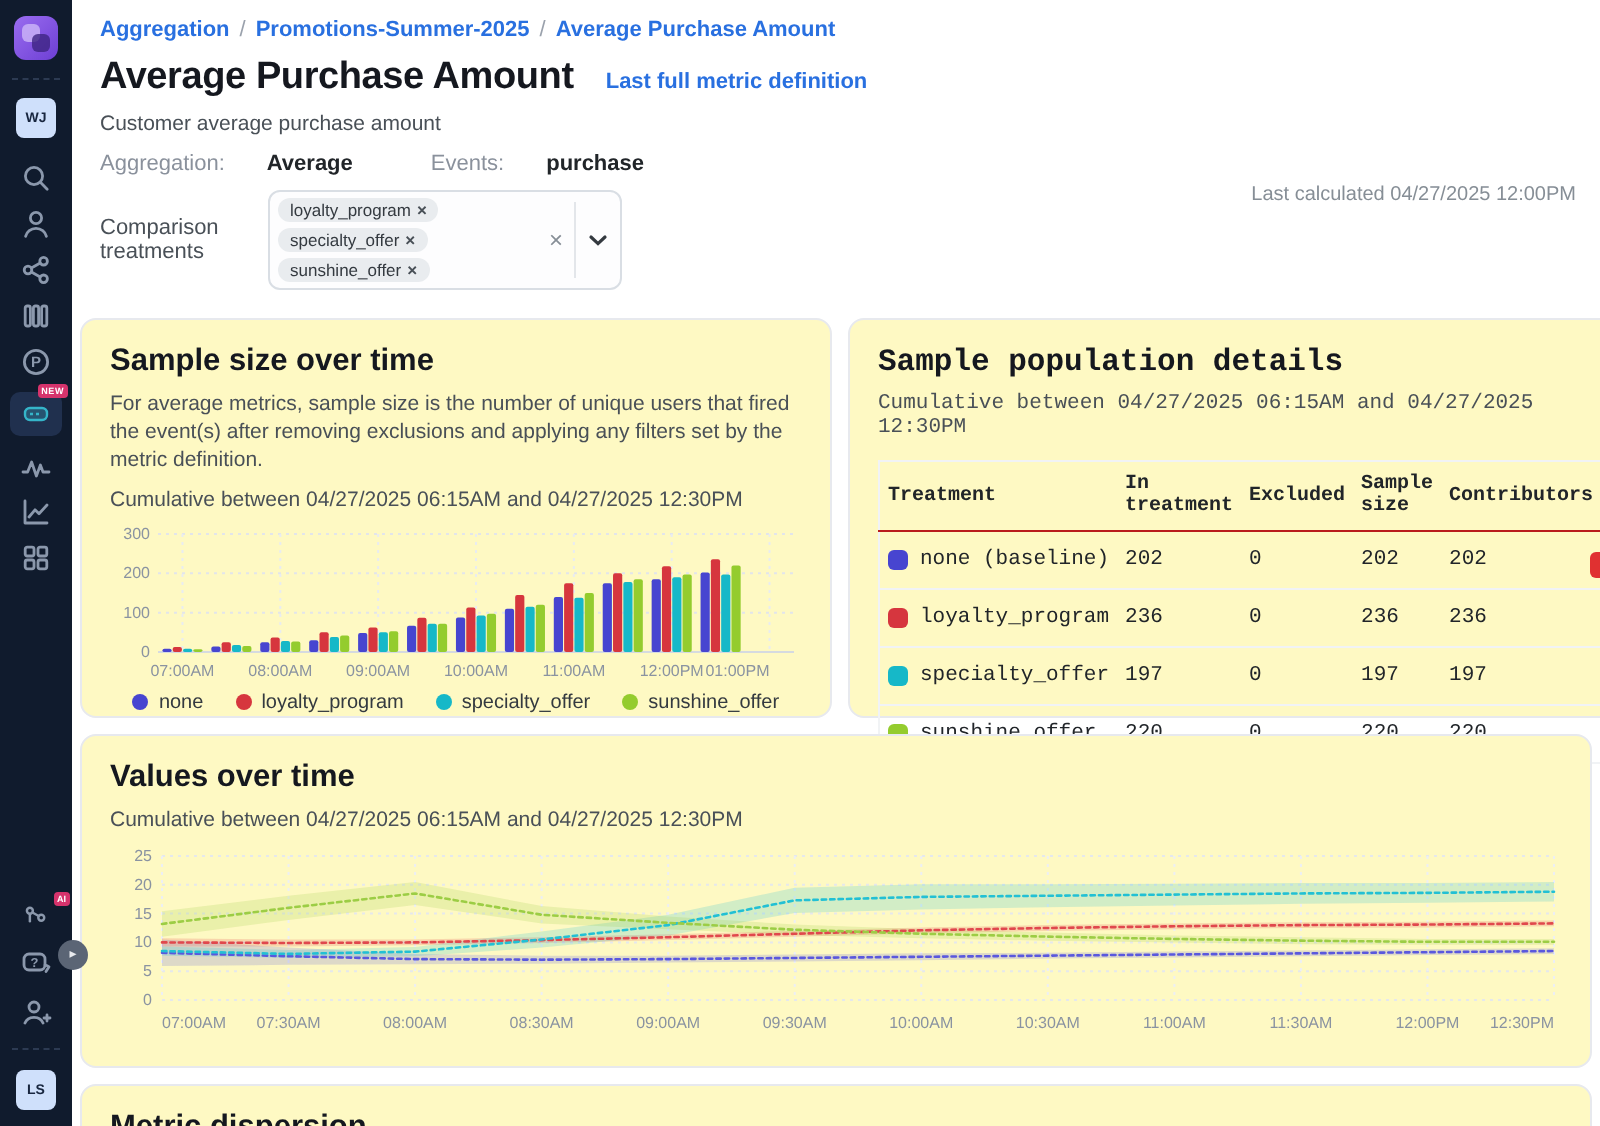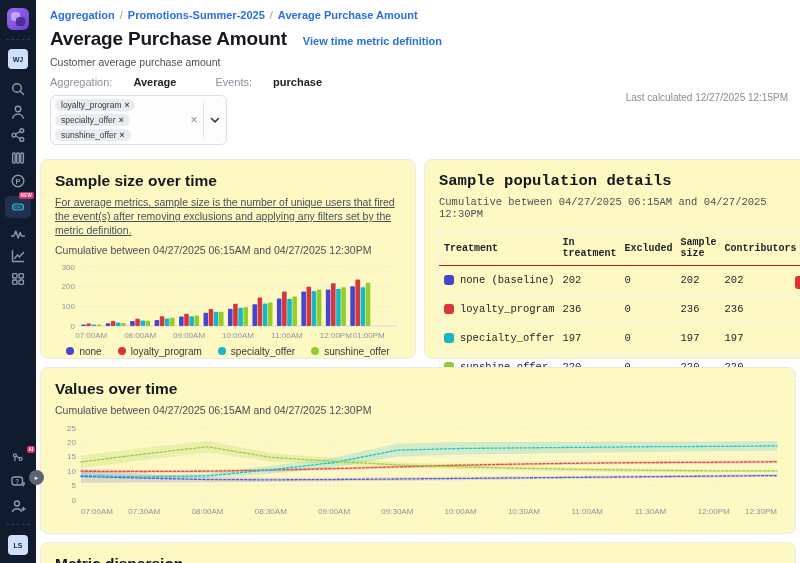--- a/index.html
+++ b/index.html
@@ -61,21 +61,21 @@
   .ms-div { width:1px; background:#e3e6ea; margin:5px 0; }
   .ms-chev { width:22px; display:flex; align-items:center; justify-content:center; cursor:pointer; }
   .ms-chev svg { stroke:#343a40; fill:none; stroke-width:1.6; stroke-linecap:round; }
   .last-calc { position:absolute; right:12px; top:92px; font-size:10px; color:#868e96; }
 
   
   .cards { padding:14px 4px 0 4px; display:flex; flex-direction:column; gap:8px; }
   .row2 { display:grid; grid-template-columns:1fr 1fr; gap:8px; }
   .card { background:#fef9c3; border:1px solid #e7e9ee; border-radius:8px; padding:12px 14px; }
   .card-title { font-size:15.5px; font-weight:bold; color:#15181f; }
-  .card-desc { margin-top:5px; font-size:10.5px; line-height:1.35; color:#495057;text-decoration:underline; }
+  .card-desc { margin-top:5px; font-size:10.5px; line-height:1.35; color:#495057; }
   .card-range { margin-top:6px; font-size:10.5px; color:#495057; }
   .c-sample { height:200px; }
   .c-pop { height:200px;font-family:Liberation Mono, monospace; }
   .c-values { height:167px; }
   .c-disp { height:70px; }
 
   .legend { display:flex; justify-content:center; gap:16px; margin-top:2px; }
   .leg-item { display:flex; align-items:center; gap:5px; font-size:10px; color:#343a40; }
   .leg-dot { width:8px; height:8px; border-radius:50%; }
 
@@ -200,30 +200,31 @@
     <div class="hdr">
       <nav class="breadcrumb" id="breadcrumb">
           <span class="crumb">Aggregation</span>
           <span class="bc-sep">/</span>
           <span class="crumb">Promotions-Summer-2025</span>
           <span class="bc-sep">/</span>
           <span class="crumb">Average Purchase Amount</span>
         </nav>
       <div class="title-row">
         <h1 class="page-title">Average Purchase Amount</h1>
-        <a class="def-link">View time metric definition</a>
+        <a class="def-link">Last full metric definition</a>
       </div>
       <div class="subtitle">Customer average purchase amount</div>
       <div class="agg-row">
         <span>Aggregation:</span>
         <span class="agg-val">Average</span>
         <span>Events:</span>
         <span class="agg-val">purchase</span>
       </div>
       <div class="cmp-row">
+        <span class="cmp-label">Comparison treatments</span>
         <div class="ms-box">
           <div class="chips" id="chips">
               <span class="chip">
                 <span>loyalty_program</span>
                 <span class="x">×</span>
               </span>
               <span class="chip">
                 <span>specialty_offer</span>
                 <span class="x">×</span>
               </span>
@@ -234,21 +235,21 @@
             </div>
           <div class="ms-clear">×</div>
           <div class="ms-div"></div>
           <div class="ms-chev">
             <svg width="10" height="8" viewBox="0 0 10 8">
                 <path d="M1.5 2.5 L5 5.8 L8.5 2.5"></path>
               </svg>
           </div>
         </div>
       </div>
-      <div class="last-calc">Last calculated 12/27/2025 12:15PM</div>
+      <div class="last-calc">Last calculated 04/27/2025 12:00PM</div>
     </div>
 
     <div class="cards">
       <div class="row2">
 
         <section class="card c-sample">
           <h2 class="card-title">Sample size over time</h2>
           <p class="card-desc">For average metrics, sample size is the number of unique users that fired the event(s) after removing exclusions and applying any filters set by the metric definition.</p>
           <p class="card-range">Cumulative between 04/27/2025 06:15AM and 04/27/2025 12:30PM</p>
           <svg class="chart" width="346" height="82" viewBox="0 0 346 82">

